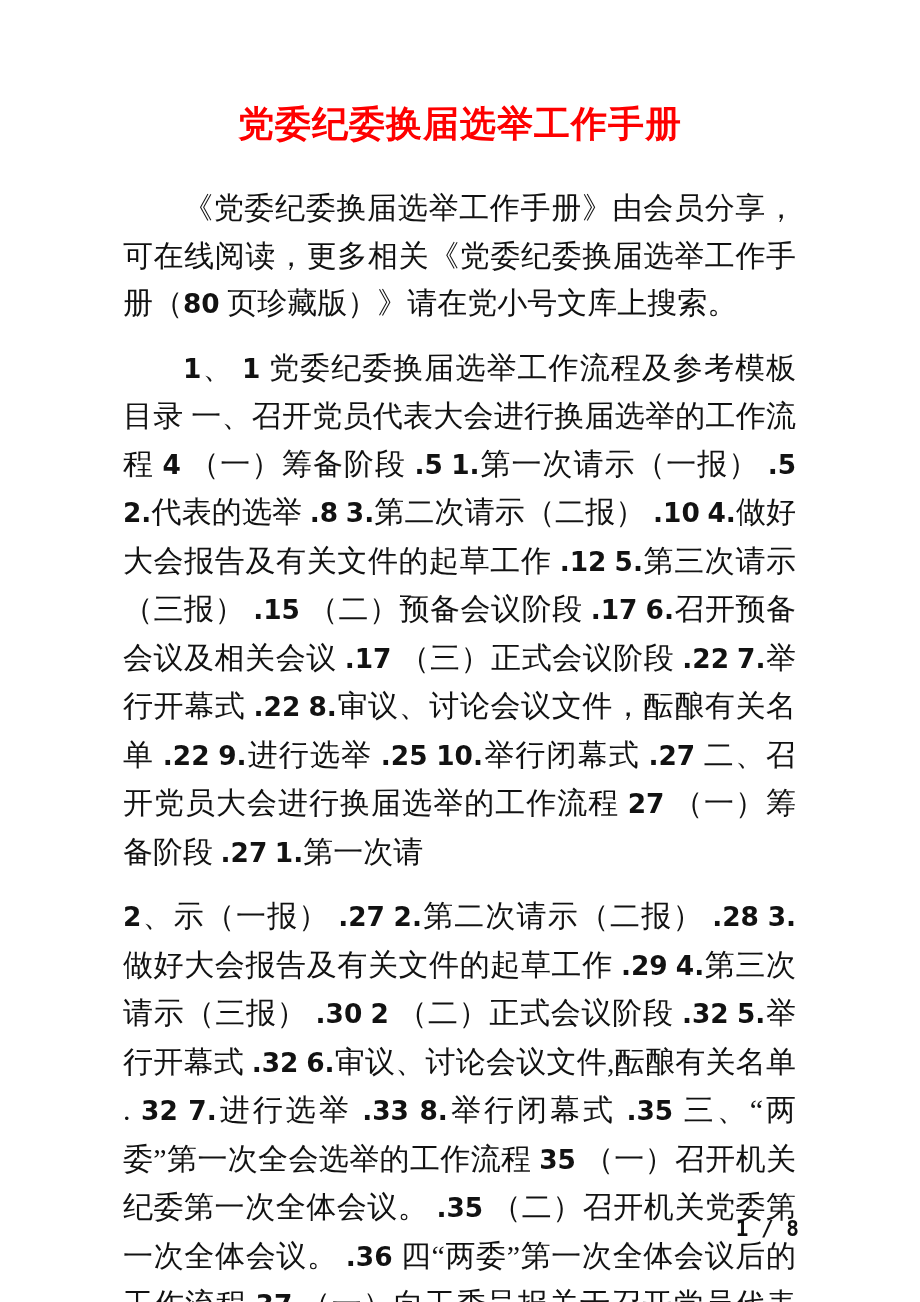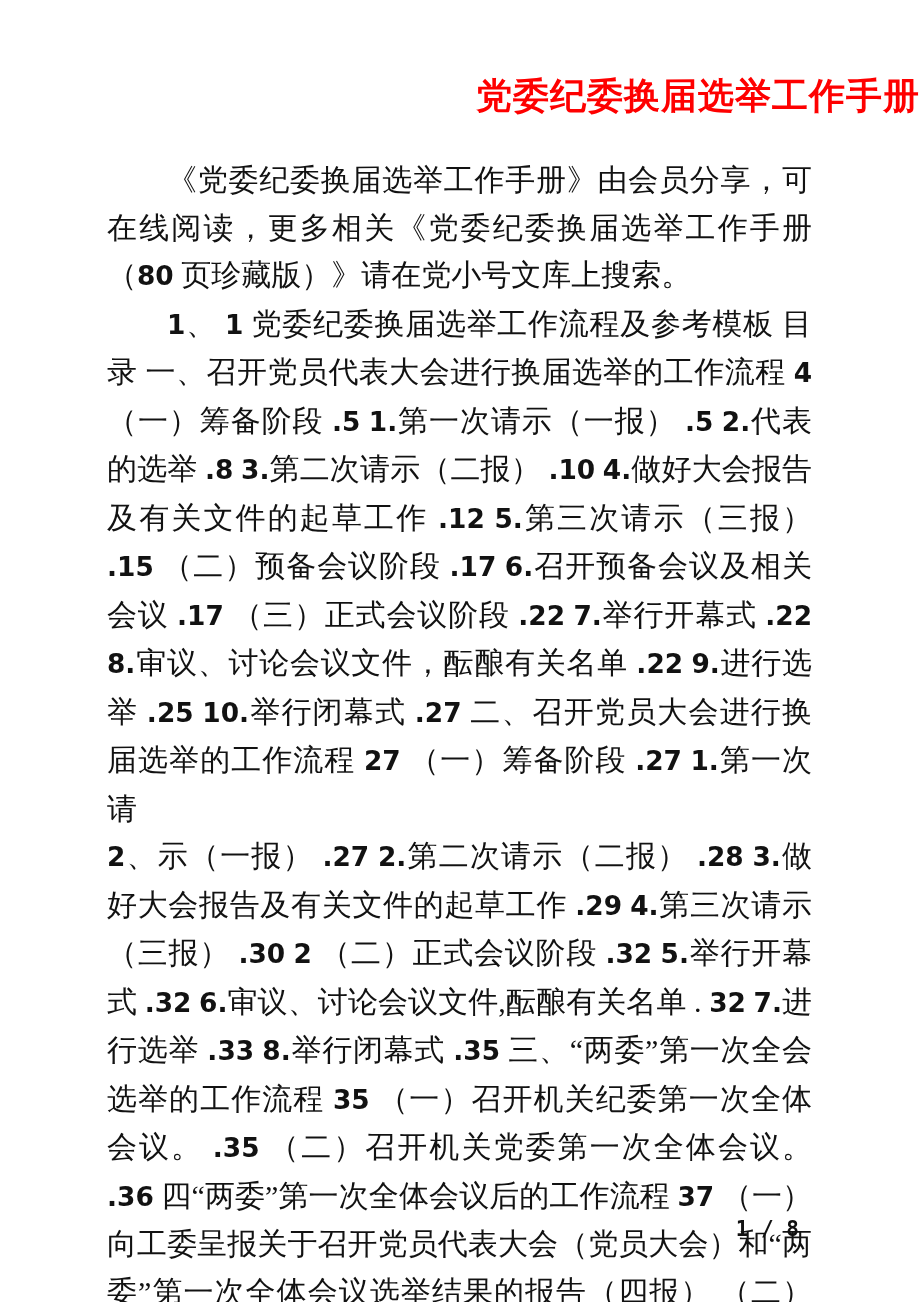--- a/index.html
+++ b/index.html
@@ -10,41 +10,41 @@
   .page {
     position: relative;
     width: 920px;
     height: 1302px;
     background: #ffffff;
     overflow: hidden;
     font-family: "Liberation Serif", serif;
   }
   .doc-title {
     margin: 0;
-    padding-top: 72px;
-    text-align: right;
+    padding-top: 100px;
+    text-align: center;
     font-family: "DejaVu Sans", sans-serif;
     font-weight: 700;
     font-size: 36px;
     line-height: 48px;
     color: #fe0000;
     letter-spacing: 1px;
   }
   .doc-body {
     margin-top: 36px;
     padding-left: 107px;
     padding-right: 108px;
     font-size: 30px;
     line-height: 47.5px;
     color: #121212;
     text-align: justify;
     text-justify: inter-ideograph;
   }
   .doc-body p {
-    margin: 0;
+    margin: 16px;
     padding: 0;
   }
   .doc-body p.indent {
     text-indent: 2em;
   }
   
   .num {
     font-family: "DejaVu Sans", sans-serif;
     font-weight: 700;
     font-size: 0.88em;

